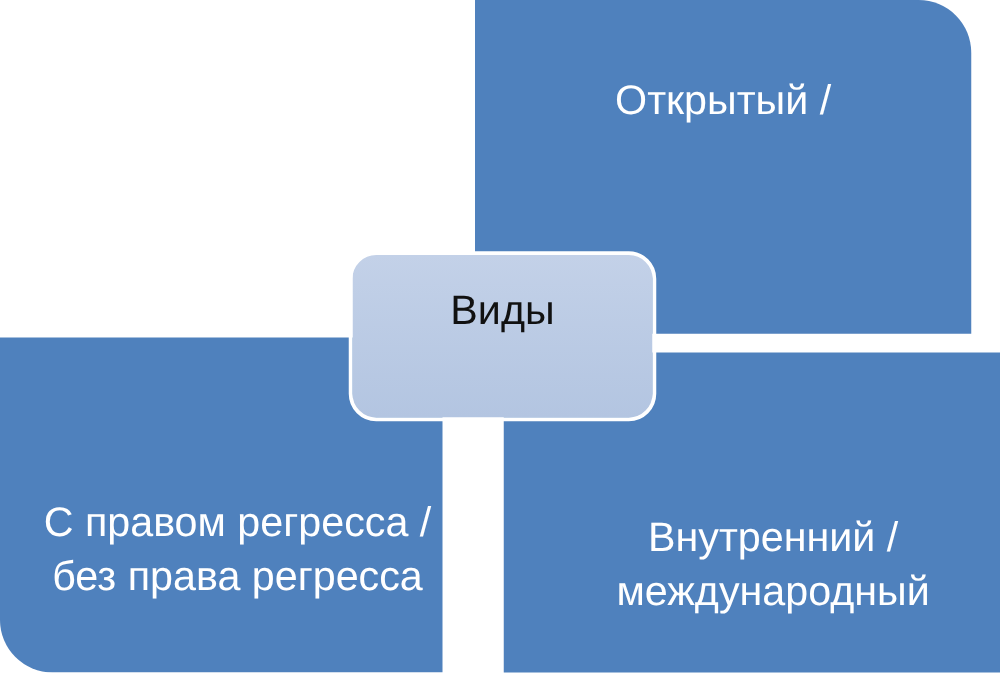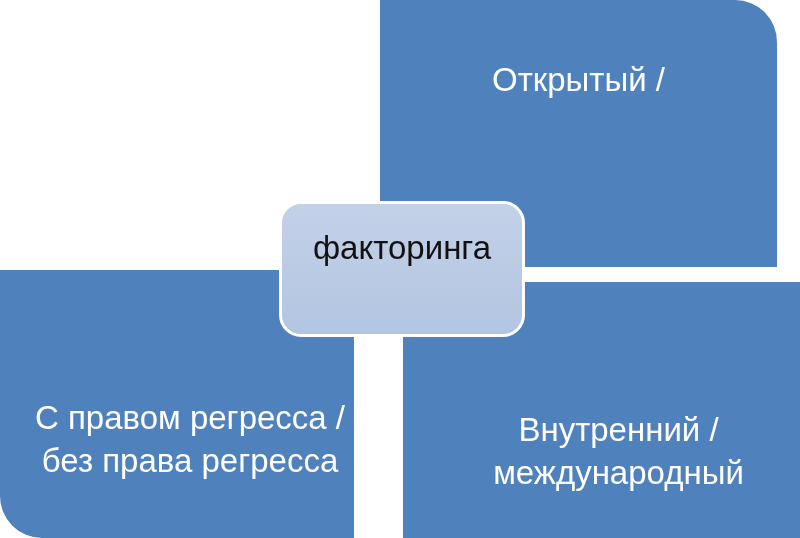--- a/index.html
+++ b/index.html
@@ -40,16 +40,16 @@
   </div>
   <div class="quad q-br">
     <div class="qtext">
       <span>Внутренний /</span>
       <span>международный</span>
     </div>
   </div>
 
   <div class="center-box">
     <div class="ctext">
-      <span>факторинга</span>
+      <span>Виды</span>
     </div>
   </div>
 </div>
 
 </body></html>

